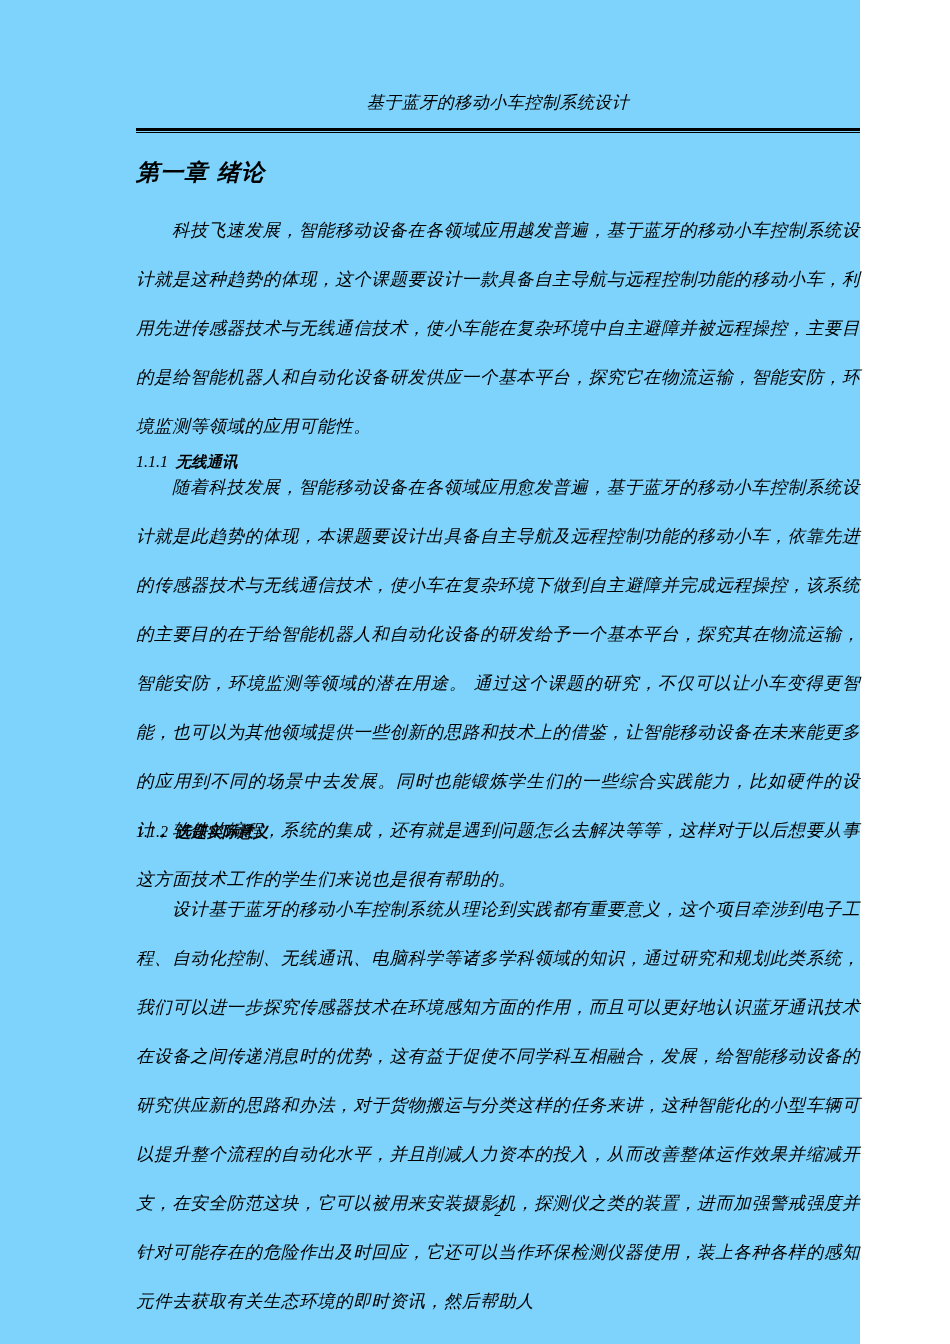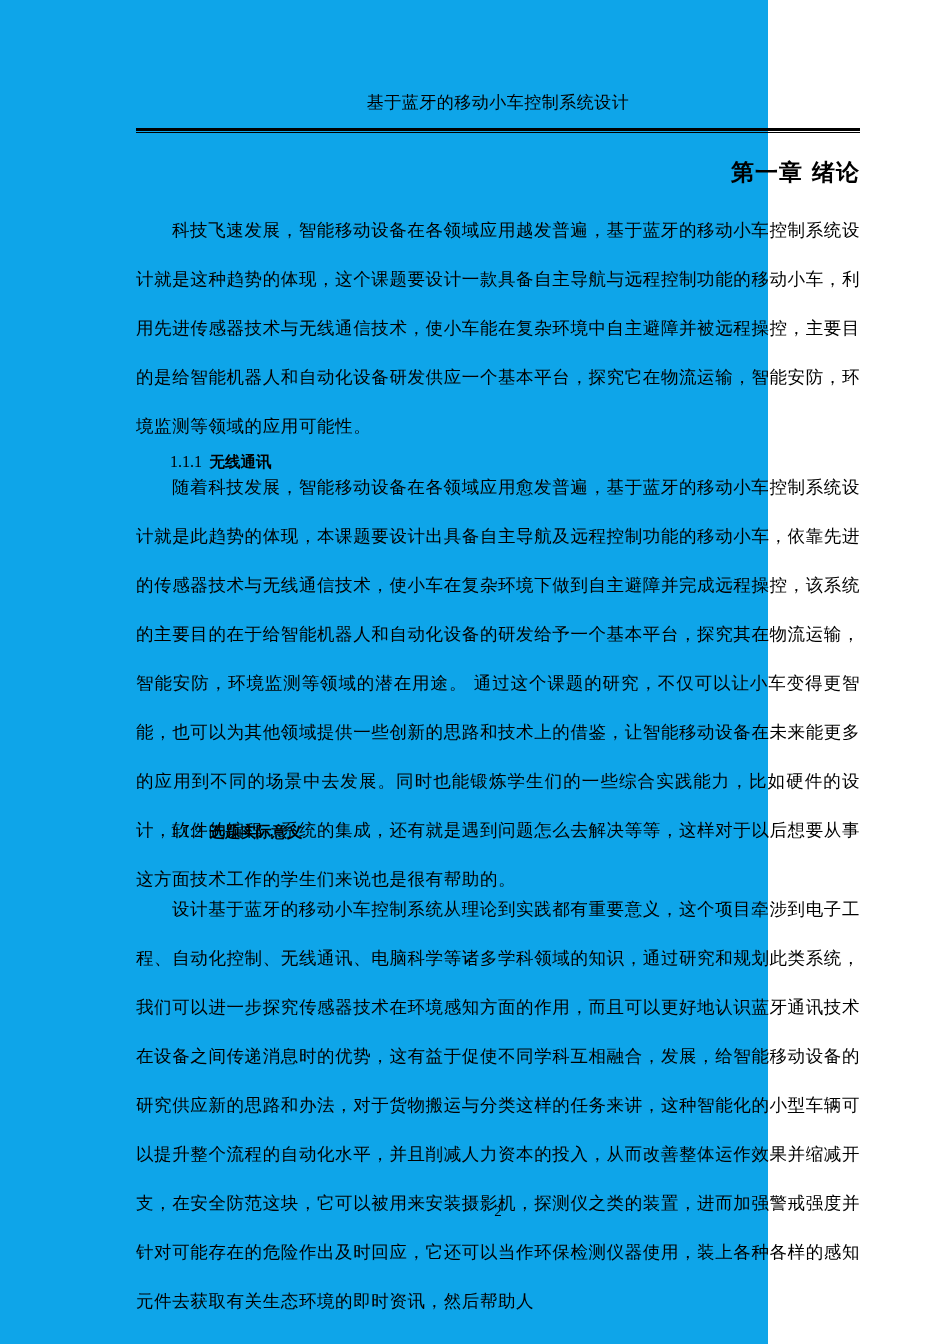--- a/index.html
+++ b/index.html
@@ -1,34 +1,34 @@
 <!DOCTYPE html>
 <html><head>
   <meta charset="utf-8">
   <style>
     html, body { margin: 0; padding: 0; background: #ffffff; }
     body { width: 950px; height: 1344px; position: relative; overflow: hidden;
            font-family: "DejaVu Serif", "Liberation Serif", serif; color: #000; }
-    .page { position: absolute; left: 0; top: 0; width: 768px; height: 1344px; background: #0ea5e9; }
+    .page { position: absolute; left: 0; top: 0; width: 860px; height: 1344px; background: #7dd3fc; font-style: italic; }
     .running-header { position: absolute; top: 91px; left: 136px; width: 724px; text-align: center;
                       font-size: 17px; letter-spacing: 0.5px; line-height: 22px; }
     .header-rule { position: absolute; top: 128px; left: 136px; width: 724px; height: 6px; }
     .header-rule .thick { position: absolute; top: 0; left: 0; right: 0; height: 3px; background: #000; }
     .header-rule .thin { position: absolute; top: 4px; left: 0; right: 0; height: 1px; background: #000; }
-    .chapter-title { position: absolute; top: 156px; left: 136px; width: 724px; text-align: right;
+    .chapter-title { position: absolute; top: 156px; left: 136px; width: 724px; text-align: left;
                      font-family: "DejaVu Sans", "Liberation Sans", sans-serif; font-weight: bold;
                      font-size: 23px; line-height: 32px; letter-spacing: 1px; }
     .para { position: absolute; left: 136px; width: 724px; font-size: 17.5px; line-height: 49px;
             text-align: justify; text-indent: 36px; letter-spacing: 0.6px; margin: 0; }
     .h2 { position: absolute; left: 136px; font-family: "DejaVu Sans", "Liberation Sans", sans-serif;
           font-size: 20px; line-height: 28px; }
     .h2 .num { font-family: "Liberation Serif", serif; font-size: 20px; margin-right: 10px; }
     .h3 { position: absolute; left: 136px; font-family: "DejaVu Sans", "Liberation Sans", sans-serif;
           font-weight: bold; font-size: 15.5px; line-height: 24px; }
-    .h3 .num { font-family: "Liberation Serif", serif; font-weight: normal; font-size: 16px; margin-right: 2px; margin-left: 34px; }
+    .h3 .num { font-family: "Liberation Serif", serif; font-weight: normal; font-size: 16px; margin-right: 2px; }
     .page-number { position: absolute; top: 1203px; left: 136px; width: 724px; text-align: center;
                    font-family: "Liberation Serif", serif; font-size: 15px; }
   </style>
 </head>
 <body>
 
 <div class="page">
 
   <div class="running-header">基于蓝牙的移动小车控制系统设计</div>
 

